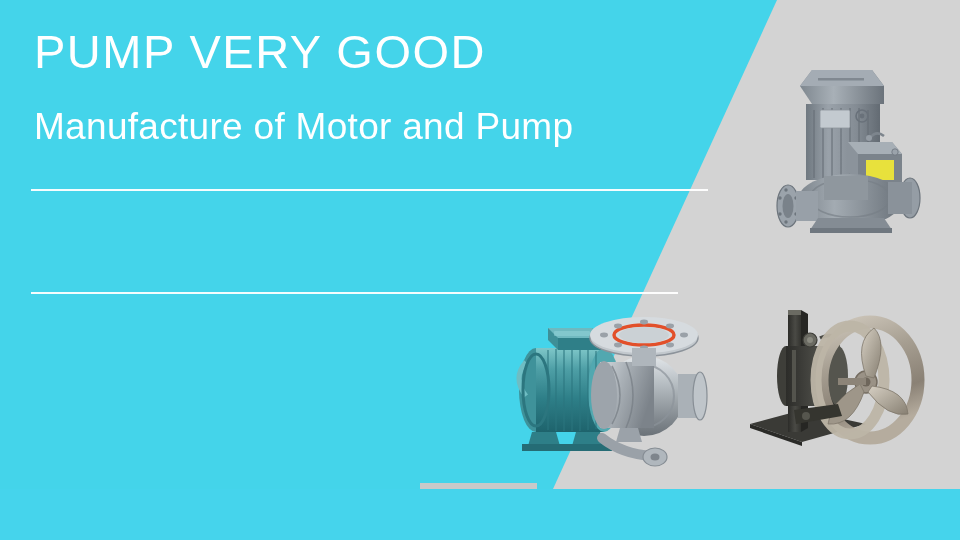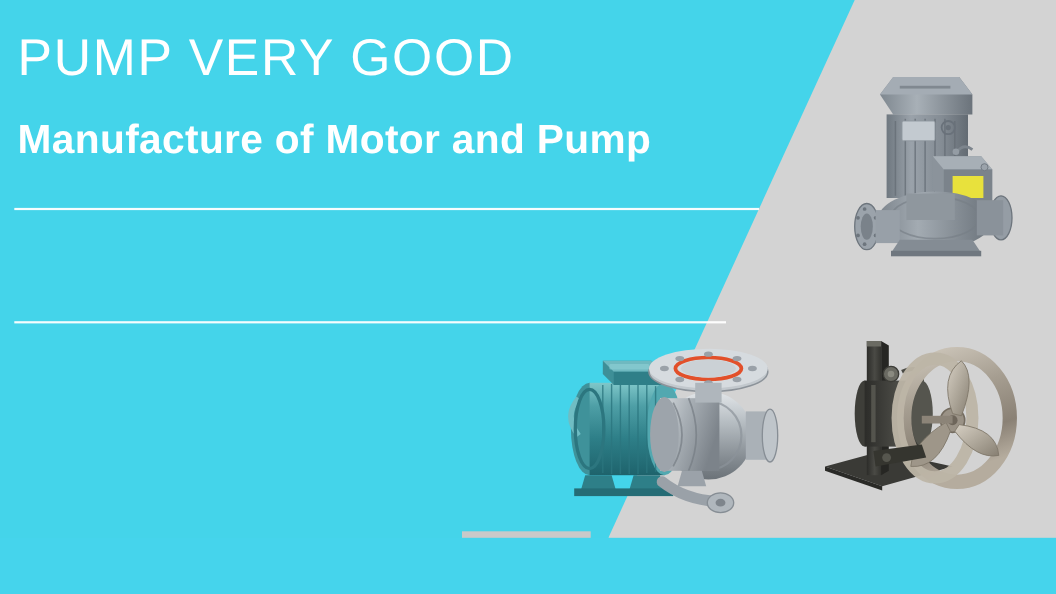--- a/index.html
+++ b/index.html
@@ -33,36 +33,36 @@
   .bottom-accent{
     position:absolute;
     left:420px; top:483px;
     width:117px; height:6px;
     background:#C9C9C9;
     z-index:5;
   }
 
   
   .text-block{
-    position:absolute; left:0; top:0;
+    position:absolute; left:18px; top:0;
     width:760px; height:489px;
     z-index:4;
   }
   .title{
     position:absolute; left:16px; top:28px;
     font-size:47px; line-height:1;
     font-weight:400;
     letter-spacing:1.5px;
     color:#ffffff;
     white-space:nowrap;
   }
   .subtitle{
     position:absolute; left:16px; top:108px;
     font-size:37px; line-height:1;
-    font-weight:700;
+    font-weight:400;
     letter-spacing:0.3px;
     color:#ffffff;
     white-space:nowrap;
     text-align:right;
   }
   .rule{
     position:absolute;
     height:2px;
     background:#ffffff;
     opacity:.95;

